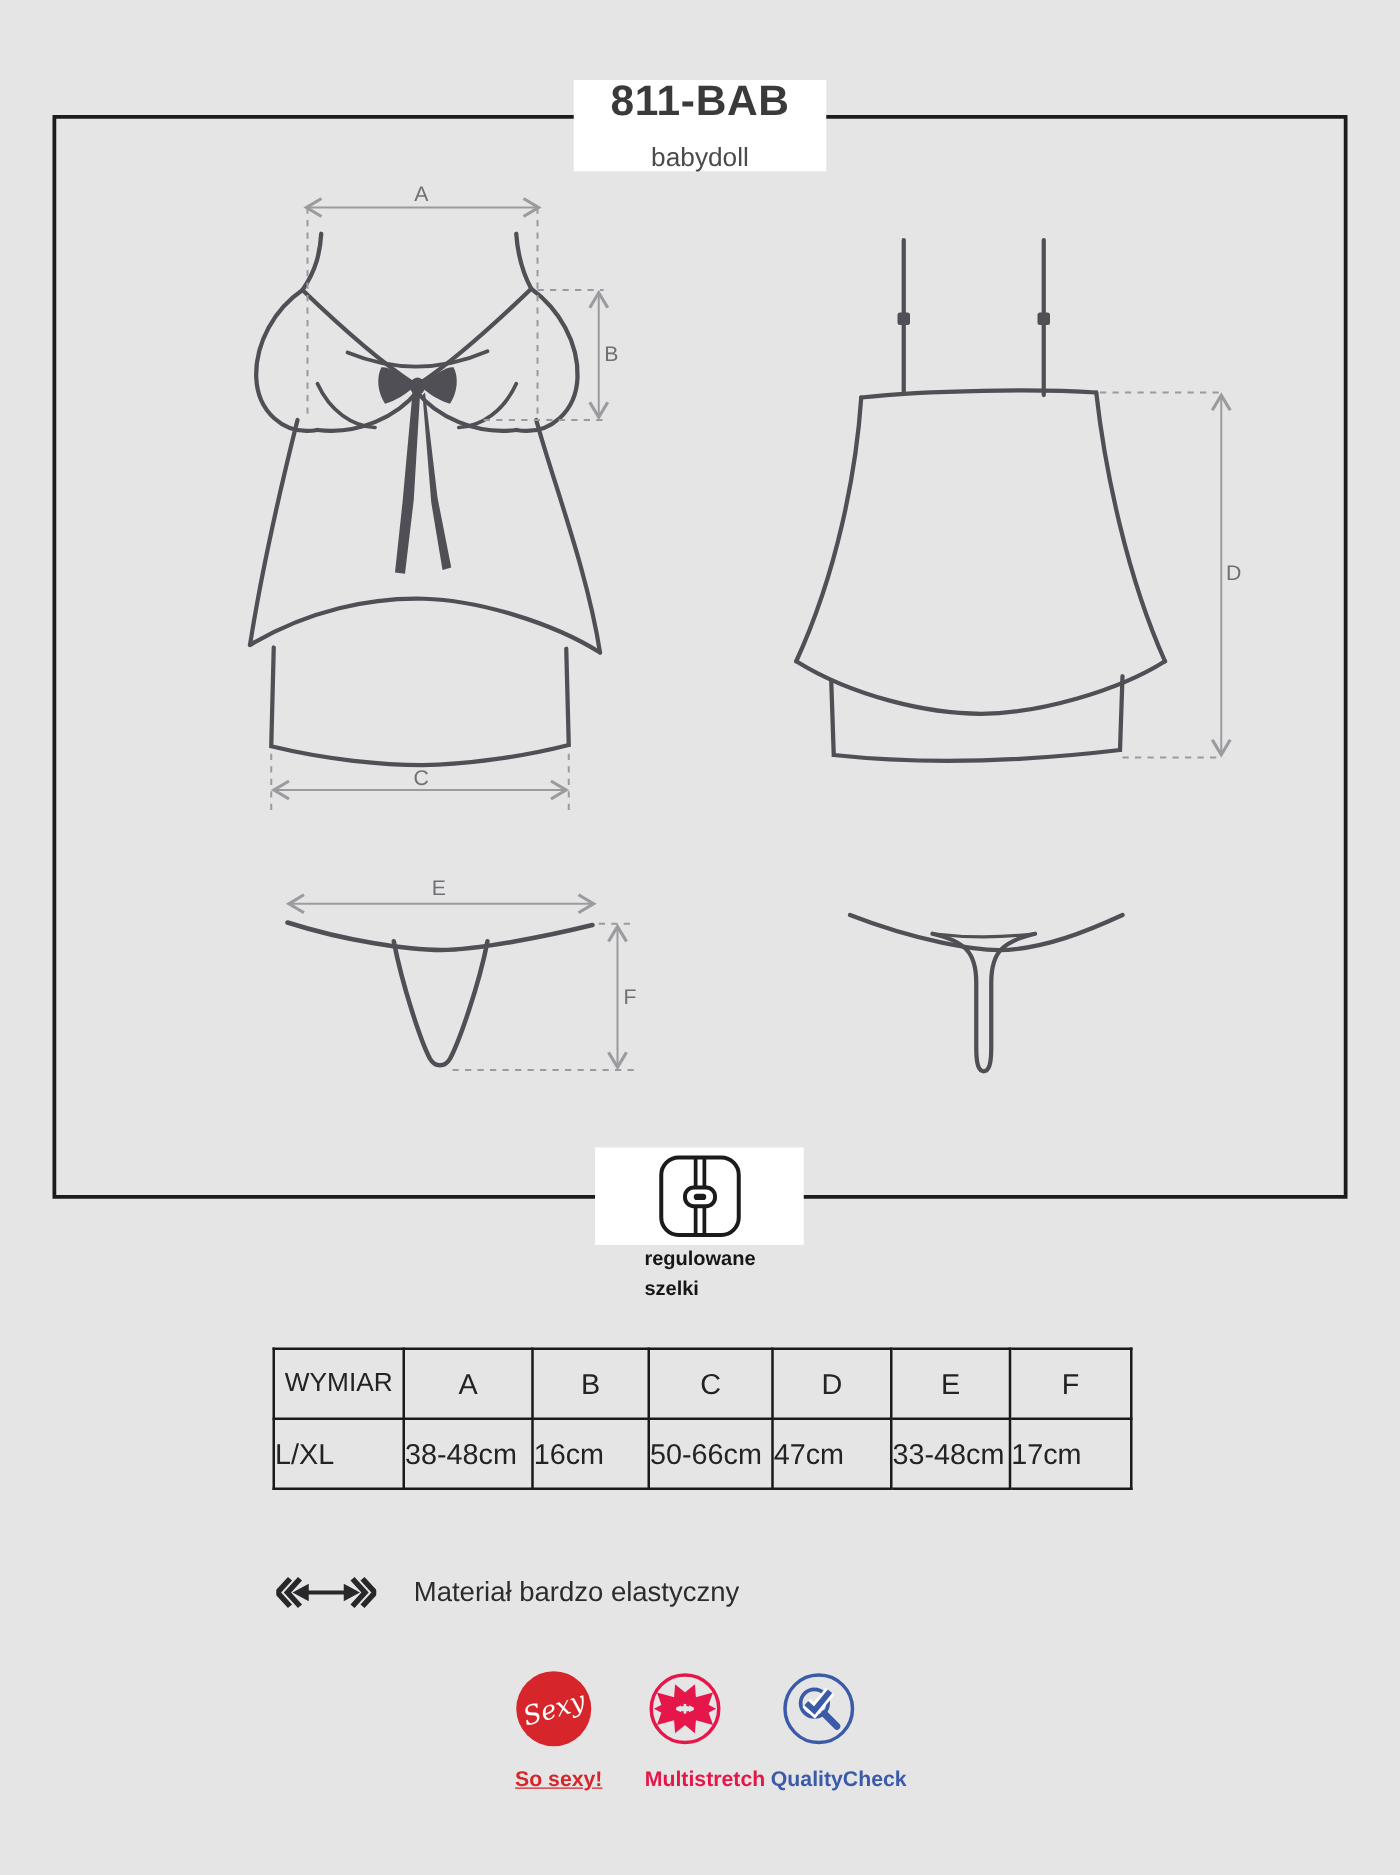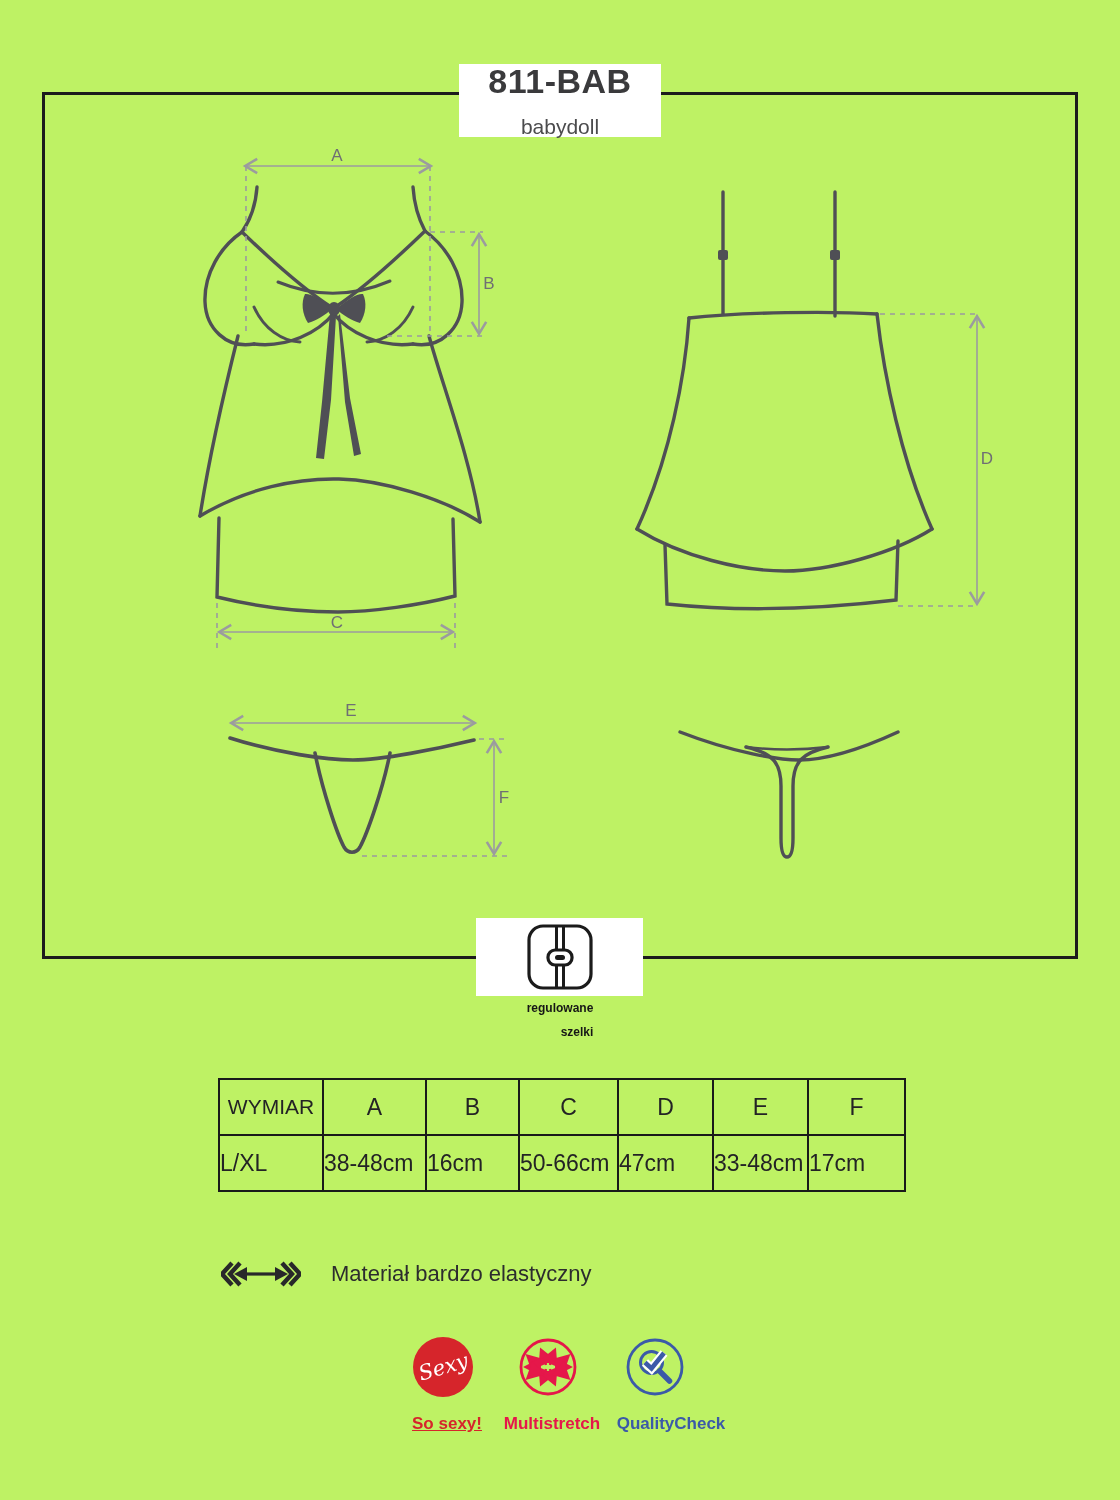--- a/index.html
+++ b/index.html
@@ -1,50 +1,50 @@
 <!DOCTYPE html>
 <html><head>
 <meta charset="utf-8">
 <style>
   html,body{margin:0;padding:0;background:#fff;}
-  .page{position:relative;width:1120px;height:1500px;background:#bef264;overflow:hidden;
+  .page{position:relative;width:1120px;height:1500px;background:#e5e5e5;overflow:hidden;
         font-family:"Liberation Sans",sans-serif;}
   
   .frame{position:absolute;left:42px;top:92px;width:1030px;height:861px;border:3px solid #1c1c1c;}
   
   .title-block{position:absolute;left:560px;top:64px;transform:translateX(-50%);
                background:#fff;padding:0 26px;text-align:center;line-height:1;min-width:150px;}
   .model-title{font-size:34px;font-weight:700;color:#3a3a3c;letter-spacing:.5px;white-space:nowrap;}
   .category-subtitle{margin-top:18px;font-size:21px;color:#4b4b4d;}
   
   .drawings{position:absolute;left:42px;top:92px;width:1036px;height:868px;}
   
   .dim-label{position:absolute;transform:translate(-50%,-50%);font-size:17px;color:#6f6f74;}
   
   .strap-wrap{position:absolute;left:476px;top:918px;width:167px;height:78px;background:#fff;
               display:flex;align-items:center;justify-content:center;}
   .strap-note{position:absolute;left:560px;top:996px;transform:translateX(-50%);
-              text-align:right;font-weight:700;font-size:12px;line-height:24px;color:#161616;white-space:nowrap;}
+              text-align:left;font-weight:700;font-size:16px;line-height:24px;color:#161616;white-space:nowrap;}
   
   .size-table{position:absolute;left:218px;top:1078px;width:686px;border-collapse:collapse;table-layout:fixed;}
   .size-table th,.size-table td{border:2px solid #1a1a1a;height:54px;vertical-align:middle;
               font-size:23px;font-weight:400;color:#232325;padding:0;}
   .size-table th.dim-head{font-size:21px;}
   
   .material-row{position:absolute;left:221px;top:1258px;display:flex;align-items:center;gap:30px;}
   .material-text{font-size:22px;color:#2c2c2e;}
   
   .sexy-circle{position:absolute;left:413px;top:1337px;width:60px;height:60px;border-radius:50%;
                background:#d6252b;display:flex;align-items:center;justify-content:center;}
   .sexy-circle span{color:#fff;font-family:"DejaVu Serif",serif;font-style:italic;font-size:21px;
                transform:rotate(-16deg);}
   .badge-icon{position:absolute;width:60px;height:60px;}
   .badge-label{position:absolute;top:1414px;transform:translateX(-50%);font-weight:700;font-size:17px;white-space:nowrap;}
   .lbl-sexy{left:447px;color:#d6252b;text-decoration:underline;}
-  .lbl-multi{left:552px;color:#e5174a;}
+  .lbl-multi{left:564px;color:#e5174a;}
   .lbl-quality{left:623px;color:#3b5aa8;margin-left:48px;}
 </style>
 </head>
 <body>
 
 <div class="page">
 
   <div class="frame"></div>
 
   <div class="title-block">

